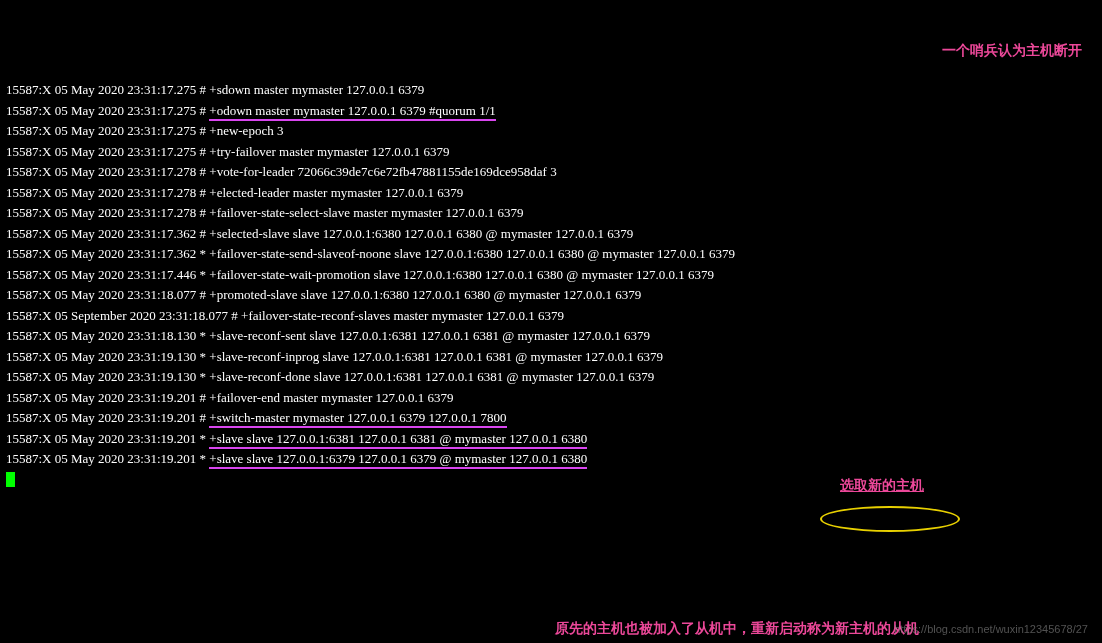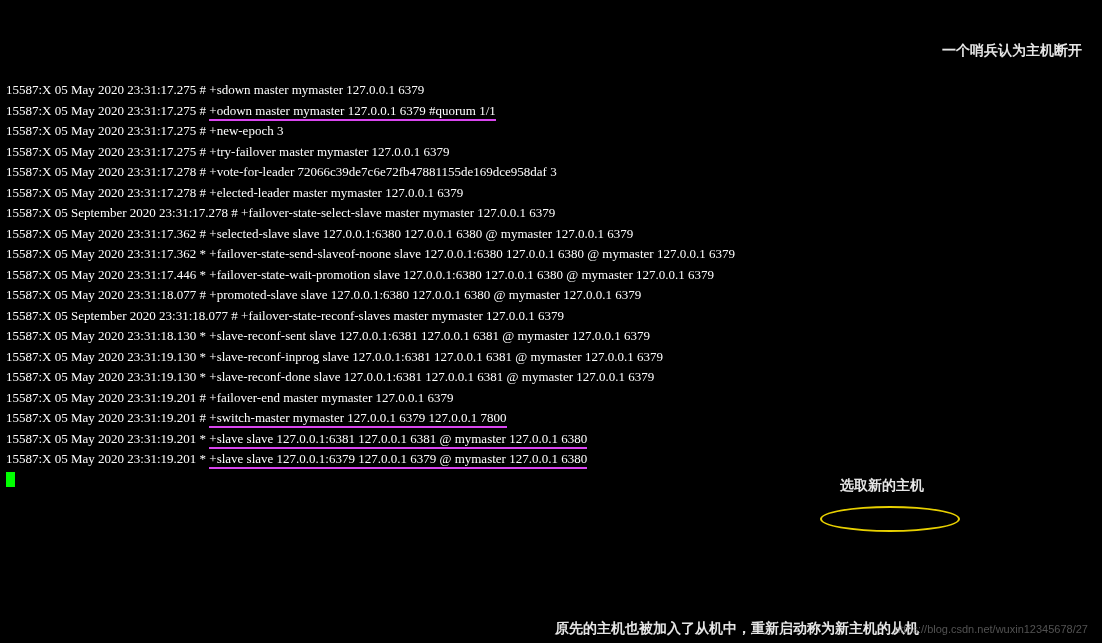--- a/index.html
+++ b/index.html
@@ -16,21 +16,21 @@
       width: 1102px;
       height: 643px;
       overflow: hidden;
     }
     .log-line { display: inline; font-family: Liberation Serif, serif; }
     .underline-yellow {
       border-bottom: 2px solid #d946ef;
       padding-bottom: 1px;
     }
     .annotation {
-      color: #e5e5e5;
+      color: #ec4899;
       font-family: "Microsoft YaHei", SimHei, sans-serif;
       font-weight: bold;
       font-size: 14px;
       position: absolute;
       z-index: 10;
       white-space: nowrap;
     }
     .circle-out {
       position: absolute;
       border: 2px solid #e8d000;
@@ -62,37 +62,37 @@
 <body>
 
 
 
 <div class="terminal"><span class="log-line">15587:X 05 May 2020 23:31:17.275 # +sdown master mymaster 127.0.0.1 6379</span>
 <span class="log-line"><span>15587:X 05 May 2020 23:31:17.275 # </span><span class="underline-yellow">+odown master mymaster 127.0.0.1 6379 #quorum 1/1</span></span>
 <span class="log-line">15587:X 05 May 2020 23:31:17.275 # +new-epoch 3</span>
 <span class="log-line">15587:X 05 May 2020 23:31:17.275 # +try-failover master mymaster 127.0.0.1 6379</span>
 <span class="log-line">15587:X 05 May 2020 23:31:17.278 # +vote-for-leader 72066c39de7c6e72fb47881155de169dce958daf 3</span>
 <span class="log-line">15587:X 05 May 2020 23:31:17.278 # +elected-leader master mymaster 127.0.0.1 6379</span>
-<span class="log-line">15587:X 05 September 2020 23:31:17.278 # +failover-state-select-slave master mymaster 127.0.0.1 6379</span>
+<span class="log-line">15587:X 05 May 2020 23:31:17.278 # +failover-state-select-slave master mymaster 127.0.0.1 6379</span>
 <span class="log-line">15587:X 05 May 2020 23:31:17.362 # +selected-slave slave 127.0.0.1:6380 127.0.0.1 6380 @ mymaster 127.0.0.1 6379</span>
 <span class="log-line">15587:X 05 May 2020 23:31:17.362 * +failover-state-send-slaveof-noone slave 127.0.0.1:6380 127.0.0.1 6380 @ mymaster 127.0.0.1 6379</span>
 <span class="log-line">15587:X 05 May 2020 23:31:17.446 * +failover-state-wait-promotion slave 127.0.0.1:6380 127.0.0.1 6380 @ mymaster 127.0.0.1 6379</span>
 <span class="log-line">15587:X 05 May 2020 23:31:18.077 # +promoted-slave slave 127.0.0.1:6380 127.0.0.1 6380 @ mymaster 127.0.0.1 6379</span>
 <span class="log-line">15587:X 05 September 2020 23:31:18.077 # +failover-state-reconf-slaves master mymaster 127.0.0.1 6379</span>
 <span class="log-line">15587:X 05 May 2020 23:31:18.130 * +slave-reconf-sent slave 127.0.0.1:6381 127.0.0.1 6381 @ mymaster 127.0.0.1 6379</span>
 <span class="log-line">15587:X 05 May 2020 23:31:19.130 * +slave-reconf-inprog slave 127.0.0.1:6381 127.0.0.1 6381 @ mymaster 127.0.0.1 6379</span>
 <span class="log-line">15587:X 05 May 2020 23:31:19.130 * +slave-reconf-done slave 127.0.0.1:6381 127.0.0.1 6381 @ mymaster 127.0.0.1 6379</span>
 <span class="log-line">15587:X 05 May 2020 23:31:19.201 # +failover-end master mymaster 127.0.0.1 6379</span>
 <span class="log-line"><span>15587:X 05 May 2020 23:31:19.201 # </span><span class="underline-yellow">+switch-master mymaster 127.0.0.1 6379 127.0.0.1 7800</span></span>
 <span class="log-line"><span>15587:X 05 May 2020 23:31:19.201 * </span><span class="underline-yellow">+slave slave 127.0.0.1:6381 127.0.0.1 6381 @ mymaster 127.0.0.1 6380</span></span>
 <span class="log-line"><span>15587:X 05 May 2020 23:31:19.201 * </span><span class="underline-yellow">+slave slave 127.0.0.1:6379 127.0.0.1 6379 @ mymaster 127.0.0.1 6380</span></span>
 <span class="cursor"></span></div>
 
 <div class="annotation" style="top:40px; right:20px;">一个哨兵认为主机断开</div>
-<div class="annotation" style="top:475px; left:840px;">选取新的主机</div>
+<div class="annotation" style="top:475px; left:840px;text-decoration:underline;">选取新的主机</div>
 <div class="annotation" style="bottom:4px; left:555px;">原先的主机也被加入了从机中，重新启动称为新主机的从机</div>
 
 <div class="circle-out" style="top:506px; left:820px; width:140px; height:26px;"></div>
 
 <div class="watermark">https://blog.csdn.net/wuxin12345678/27</div>
 
 
 
 
 </body></html>

